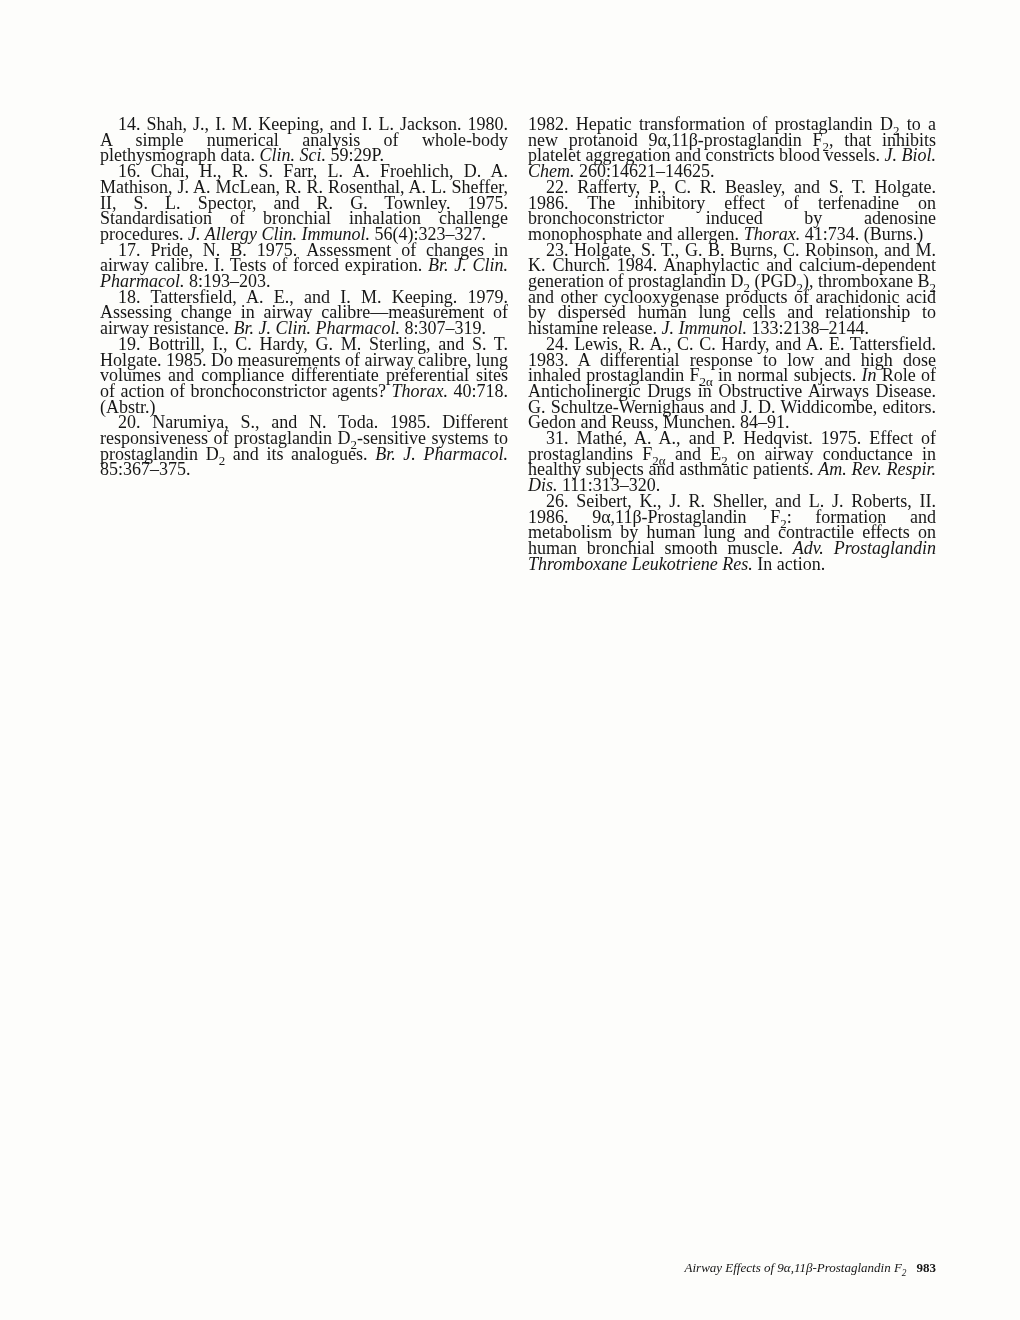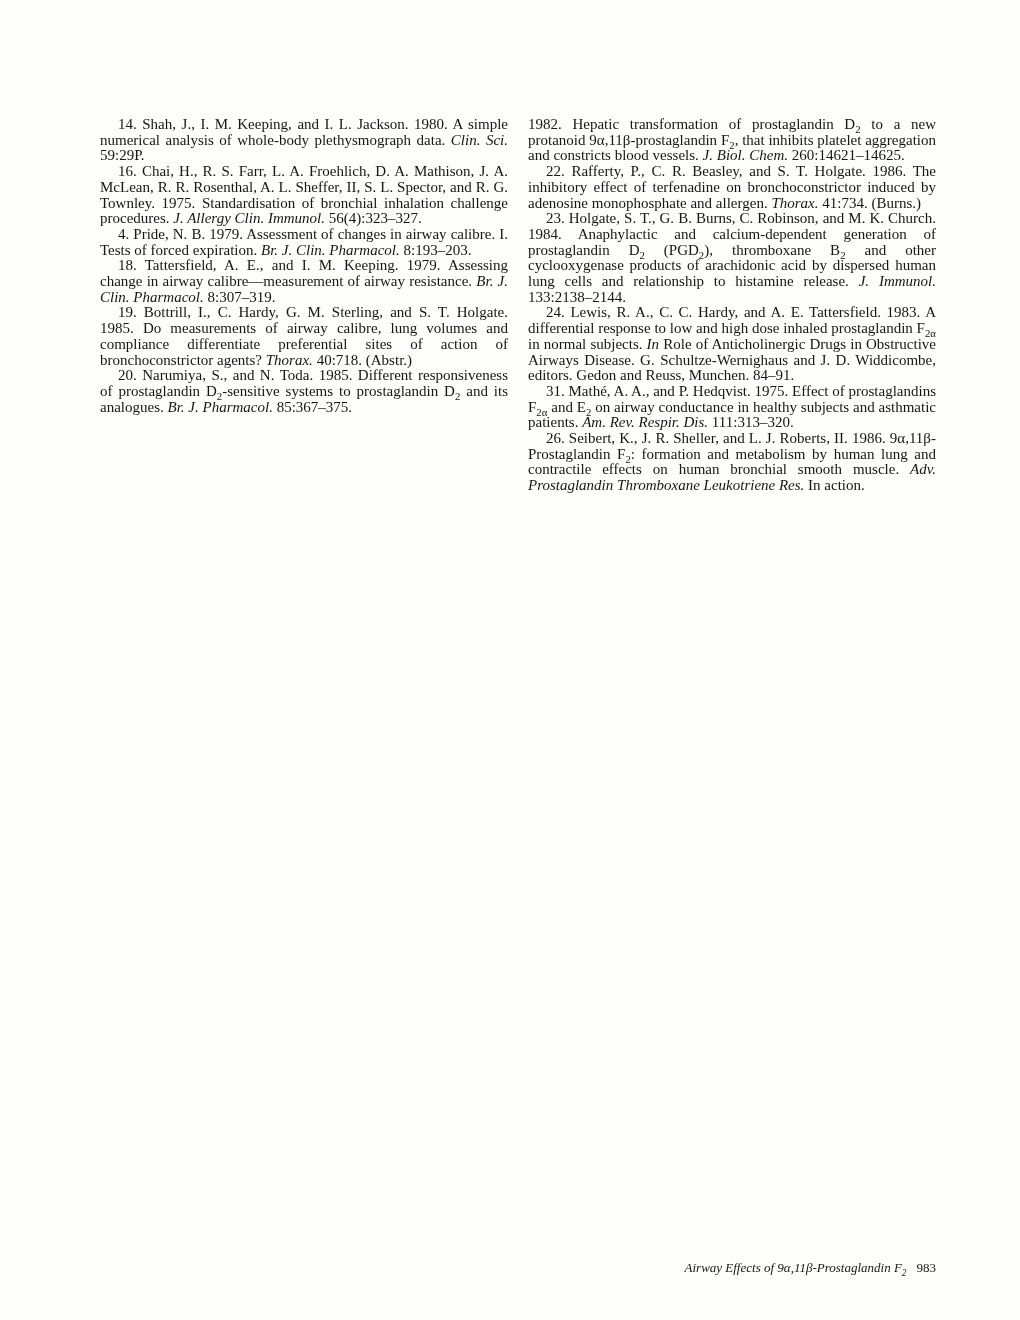--- a/index.html
+++ b/index.html
@@ -23,21 +23,21 @@
     width: 836px;
     display: flex;
     gap: 20px;
   }
   .col {
     width: 408px;
     flex: 0 0 408px;
   }
   .ref {
     margin: 0;
-    font-size: 15px;
+    font-size: 18px;
     line-height: 15.7px;
     text-align: justify;
     text-indent: 18px;
     hyphens: auto;
     -webkit-hyphens: auto;
   }
   .ref.cont {
     text-indent: 0;
   }
   .it {
@@ -52,34 +52,34 @@
     right: 84px;
     top: 1260px;
     font-size: 13px;
     text-align: right;
     white-space: nowrap;
   }
   .running-title {
     font-style: italic;
   }
   .page-number {
-    font-weight: normal;
+    font-weight: bold;
     margin-left: 10px;
   }
 </style>
 </head>
 <body>
 
 <div class="page">
 
   <div class="columns">
     <div class="col" id="col-left">
         <p class="ref"><span>14. Shah, J., I. M. Keeping, and I. L. Jackson. 1980. A simple numerical analysis of whole-body plethysmograph data. </span><span class="it">Clin. Sci.</span><span> 59:29P.</span></p>
         <p class="ref"><span>16. Chai, H., R. S. Farr, L. A. Froehlich, D. A. Mathison, J. A. McLean, R. R. Rosenthal, A. L. Sheffer, II, S. L. Spector, and R. G. Townley. 1975. Standardisation of bronchial inhalation challenge procedures. </span><span class="it">J. Allergy Clin. Immunol.</span><span> 56(4):323–327.</span></p>
-        <p class="ref"><span>4. Pride, N. B. 1979. Assessment of changes in airway calibre. I. Tests of forced expiration. </span><span class="it">Br. J. Clin. Pharmacol.</span><span> 8:193–203.</span></p>
+        <p class="ref"><span>17. Pride, N. B. 1975. Assessment of changes in airway calibre. I. Tests of forced expiration. </span><span class="it">Br. J. Clin. Pharmacol.</span><span> 8:193–203.</span></p>
         <p class="ref"><span>18. Tattersfield, A. E., and I. M. Keeping. 1979. Assessing change in airway calibre—measurement of airway resistance. </span><span class="it">Br. J. Clin. Pharmacol.</span><span> 8:307–319.</span></p>
         <p class="ref"><span>19. Bottrill, I., C. Hardy, G. M. Sterling, and S. T. Holgate. 1985. Do measurements of airway calibre, lung volumes and compliance differentiate preferential sites of action of bronchoconstrictor agents? </span><span class="it">Thorax.</span><span> 40:718. (Abstr.)</span></p>
         <p class="ref"><span>20. Narumiya, S., and N. Toda. 1985. Different responsiveness of prostaglandin D</span><sub>2</sub><span>-sensitive systems to prostaglandin D</span><sub>2</sub><span> and its analogues. </span><span class="it">Br. J. Pharmacol.</span><span> 85:367–375.</span></p>
       </div>
     <div class="col" id="col-right">
         <p class="ref cont"><span>1982. Hepatic transformation of prostaglandin D</span><sub>2</sub><span> to a new protanoid 9α,11β-prostaglandin F</span><sub>2</sub><span>, that inhibits platelet aggregation and constricts blood vessels. </span><span class="it">J. Biol. Chem.</span><span> 260:14621–14625.</span></p>
         <p class="ref"><span>22. Rafferty, P., C. R. Beasley, and S. T. Holgate. 1986. The inhibitory effect of terfenadine on bronchoconstrictor induced by adenosine monophosphate and allergen. </span><span class="it">Thorax.</span><span> 41:734. (Burns.)</span></p>
         <p class="ref"><span>23. Holgate, S. T., G. B. Burns, C. Robinson, and M. K. Church. 1984. Anaphylactic and calcium-dependent generation of prostaglandin D</span><sub>2</sub><span> (PGD</span><sub>2</sub><span>), thromboxane B</span><sub>2</sub><span> and other cyclooxygenase products of arachidonic acid by dispersed human lung cells and relationship to histamine release. </span><span class="it">J. Immunol.</span><span> 133:2138–2144.</span></p>
         <p class="ref"><span>24. Lewis, R. A., C. C. Hardy, and A. E. Tattersfield. 1983. A differential response to low and high dose inhaled prostaglandin F</span><sub>2α</sub><span> in normal subjects. </span><span class="it">In</span><span> Role of Anticholinergic Drugs in Obstructive Airways Disease. G. Schultze-Wernighaus and J. D. Widdicombe, editors. Gedon and Reuss, Munchen. 84–91.</span></p>
         <p class="ref"><span>31. Mathé, A. A., and P. Hedqvist. 1975. Effect of prostaglandins F</span><sub>2α</sub><span> and E</span><sub>2</sub><span> on airway conductance in healthy subjects and asthmatic patients. </span><span class="it">Am. Rev. Respir. Dis.</span><span> 111:313–320.</span></p>

